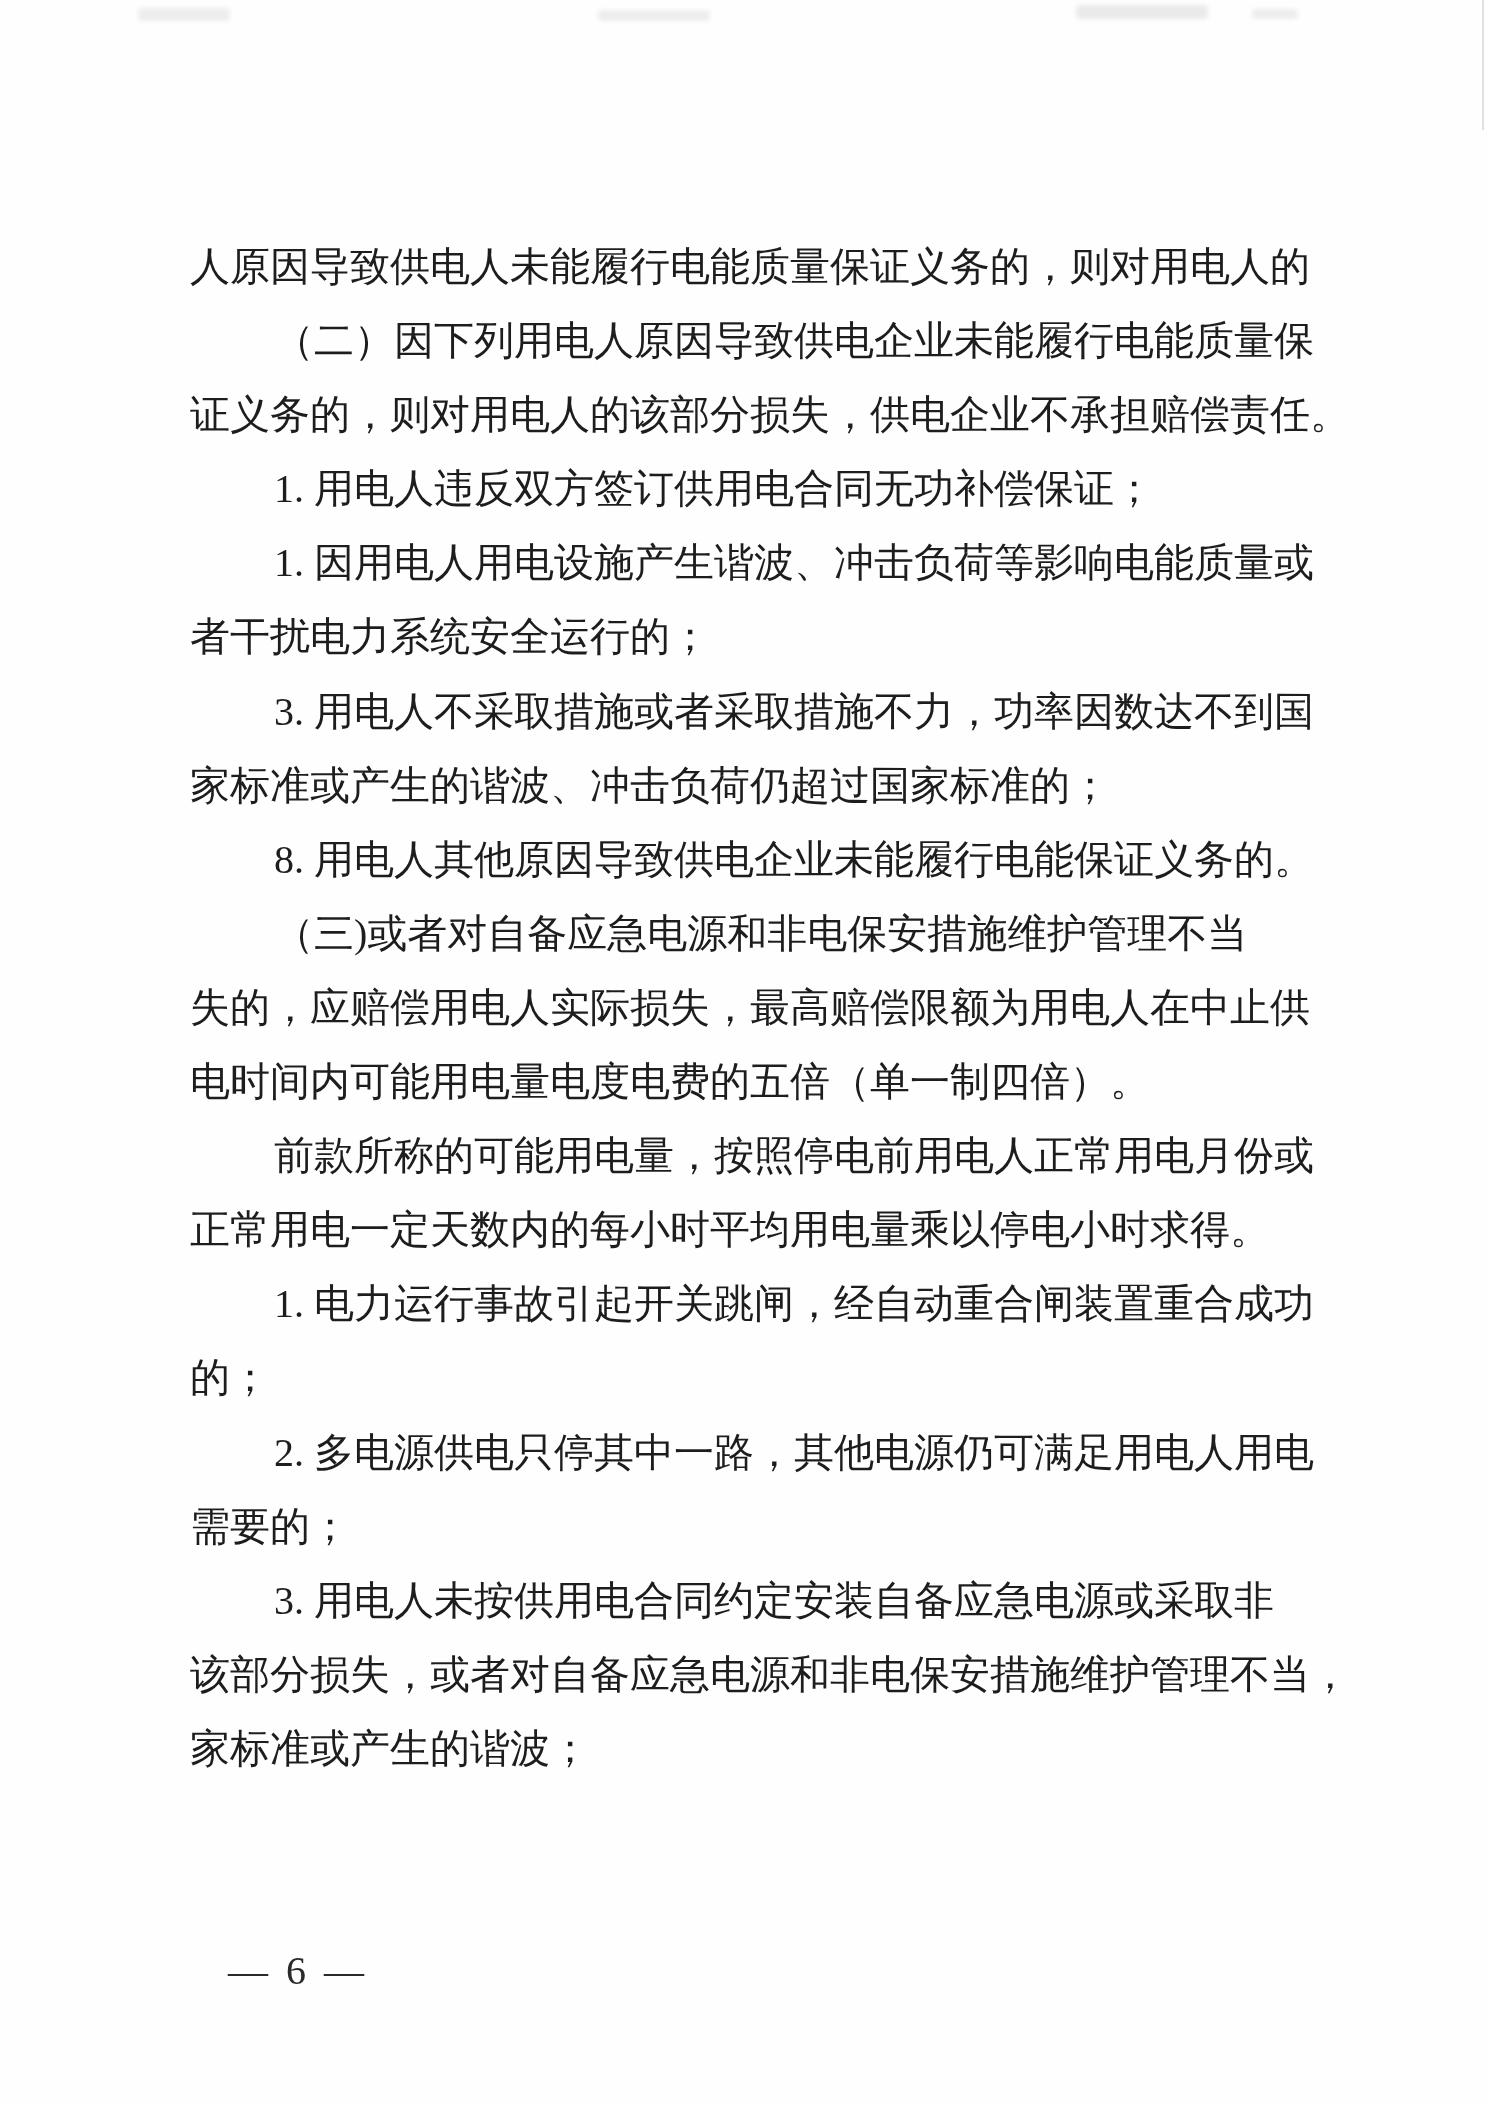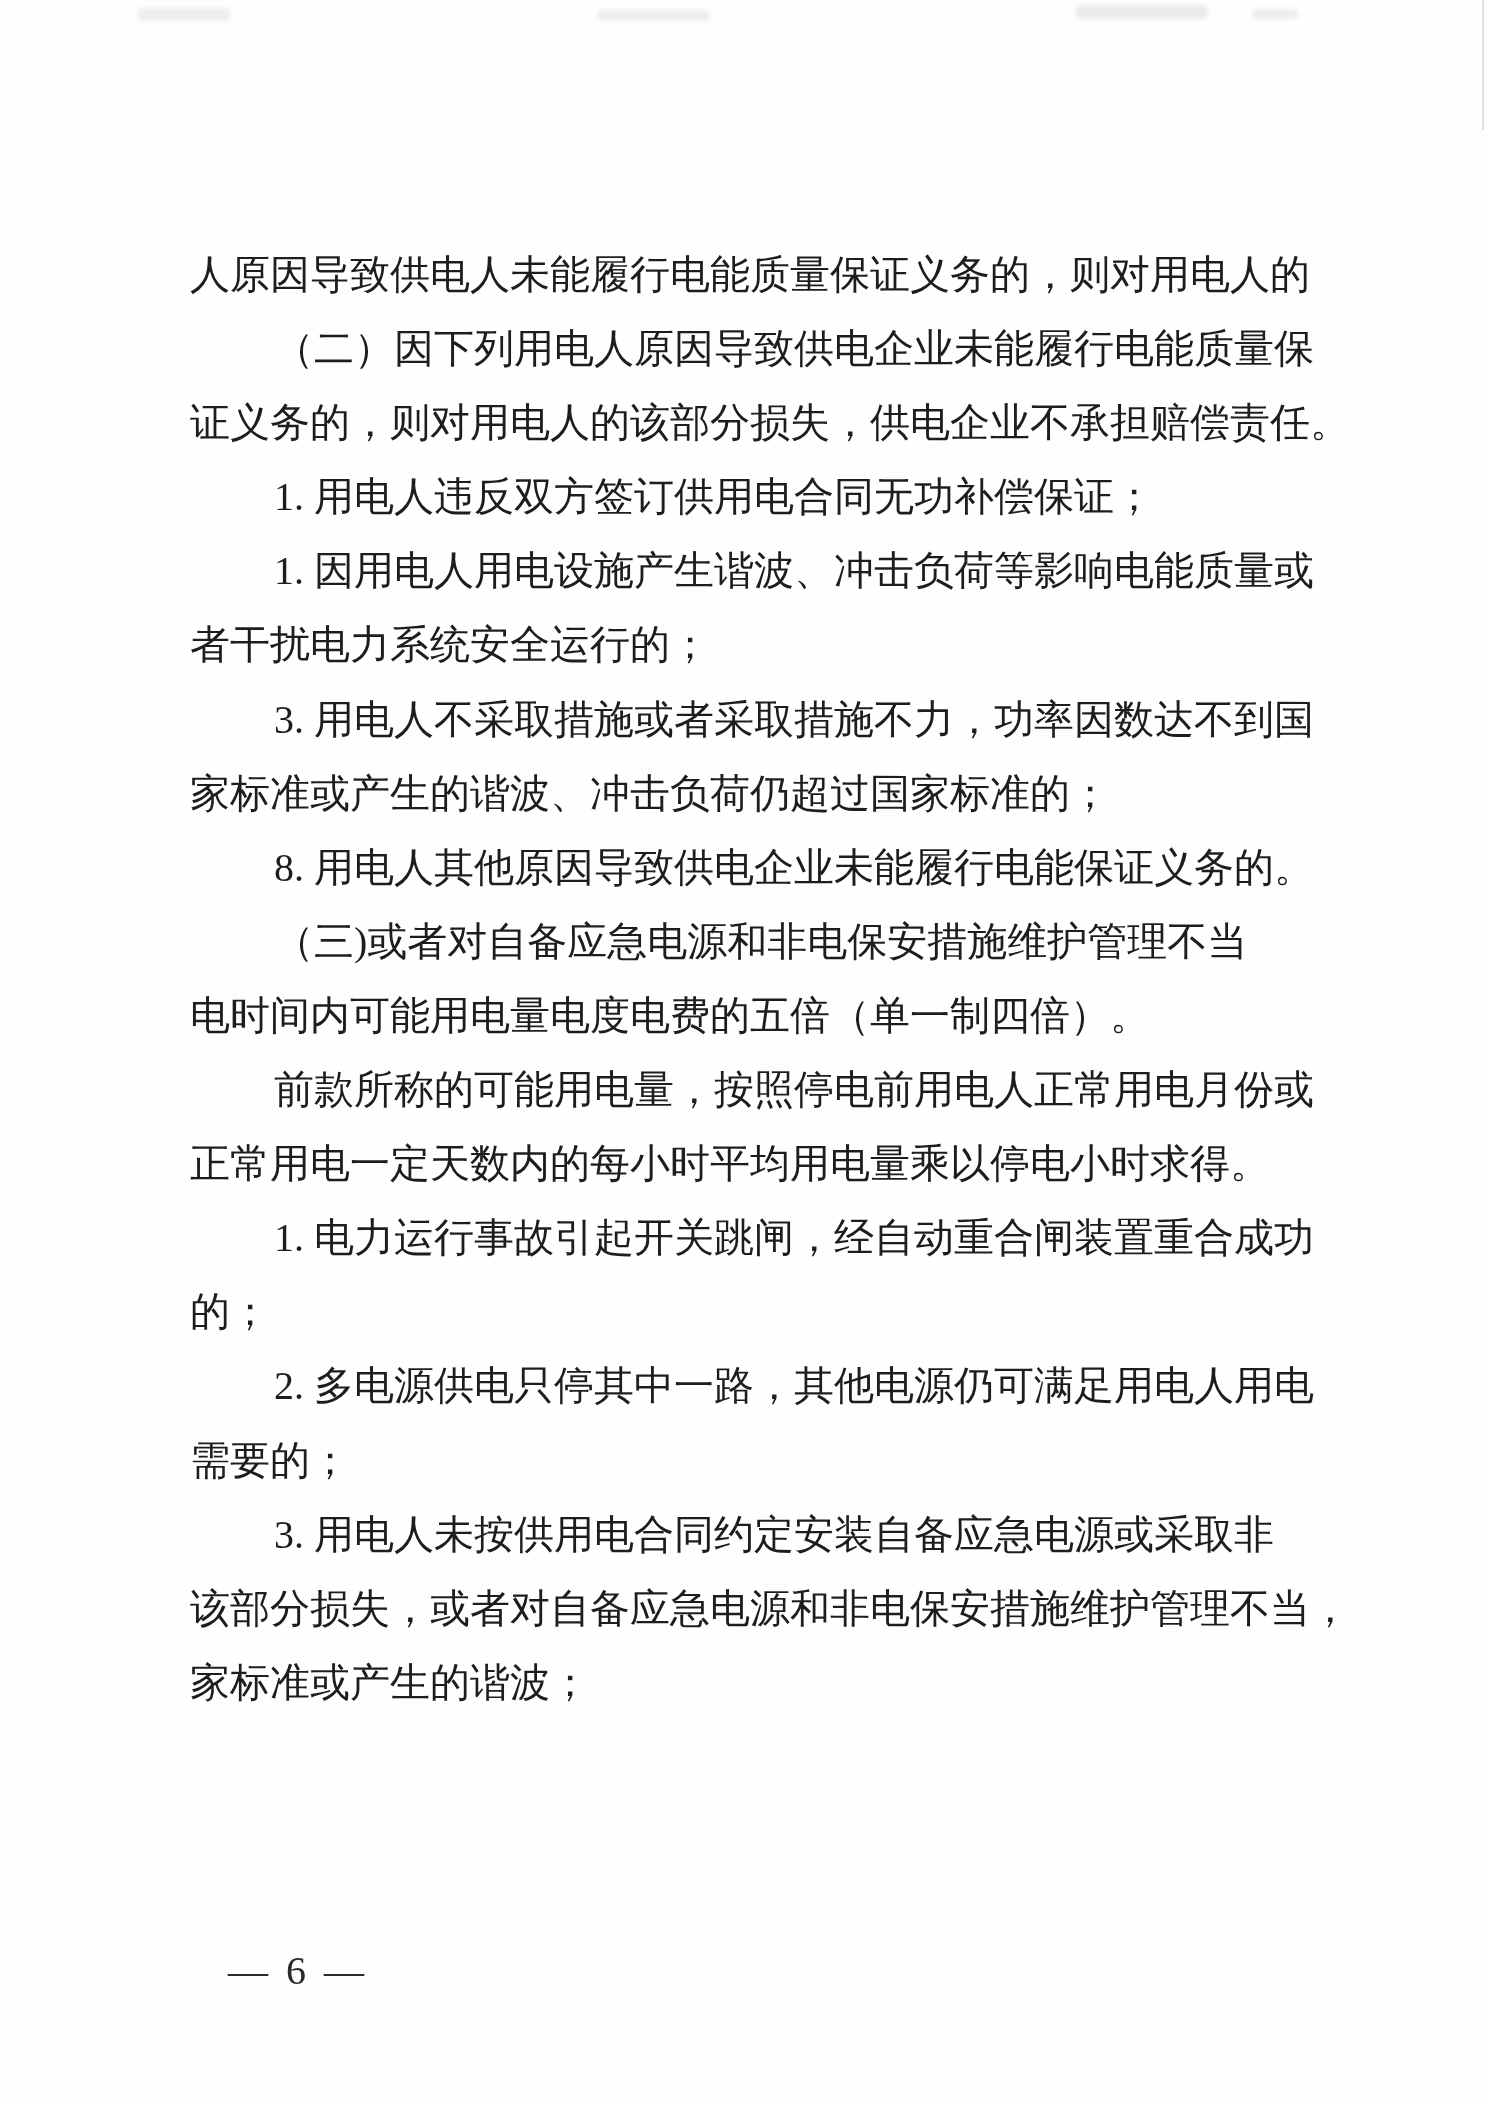--- a/index.html
+++ b/index.html
@@ -31,21 +31,21 @@
     position: absolute;
     right: 4px; top: 0;
     width: 2px; height: 130px;
     background: #aaaaaa;
     opacity: 0.35;
   }
   
   .body-text {
     position: absolute;
     left: 190px;
-    top: 238px;
+    top: 230px;
     width: 1200px;
     font-size: 40px;
     color: #1d1d1d;
     letter-spacing: 0px;
   }
   .line {
     height: 74.1px;
     line-height: 74.1px;
     white-space: nowrap;
   }
@@ -78,20 +78,21 @@
     <div class="line">人原因导致供电人未能履行电能质量保证义务的，则对用电人的</div>
     <div class="line indent">（二）因下列用电人原因导致供电企业未能履行电能质量保</div>
     <div class="line">证义务的，则对用电人的该部分损失，供电企业不承担赔偿责任。</div>
     <div class="line indent">1. 用电人违反双方签订供用电合同无功补偿保证；</div>
     <div class="line indent">1. 因用电人用电设施产生谐波、冲击负荷等影响电能质量或</div>
     <div class="line">者干扰电力系统安全运行的；</div>
     <div class="line indent">3. 用电人不采取措施或者采取措施不力，功率因数达不到国</div>
     <div class="line">家标准或产生的谐波、冲击负荷仍超过国家标准的；</div>
     <div class="line indent">8. 用电人其他原因导致供电企业未能履行电能保证义务的。</div>
     <div class="line indent">（三)或者对自备应急电源和非电保安措施维护管理不当</div>
+    <div class="line">失的，应赔偿用电人实际损失，最高赔偿限额为用电人在中止供</div>
     <div class="line">电时间内可能用电量电度电费的五倍（单一制四倍）。</div>
     <div class="line indent">前款所称的可能用电量，按照停电前用电人正常用电月份或</div>
     <div class="line">正常用电一定天数内的每小时平均用电量乘以停电小时求得。</div>
     <div class="line indent">1. 电力运行事故引起开关跳闸，经自动重合闸装置重合成功</div>
     <div class="line">的；</div>
     <div class="line indent">2. 多电源供电只停其中一路，其他电源仍可满足用电人用电</div>
     <div class="line">需要的；</div>
     <div class="line indent">3. 用电人未按供用电合同约定安装自备应急电源或采取非</div>
     <div class="line">该部分损失，或者对自备应急电源和非电保安措施维护管理不当，</div>
     <div class="line">家标准或产生的谐波；</div>

